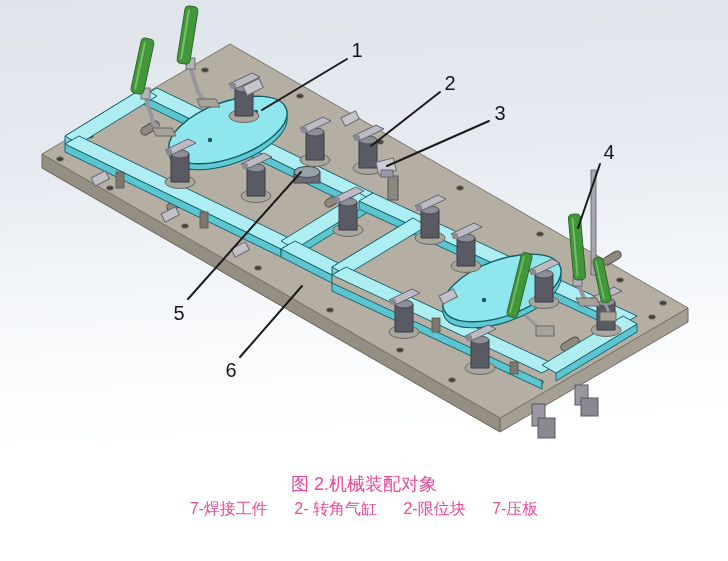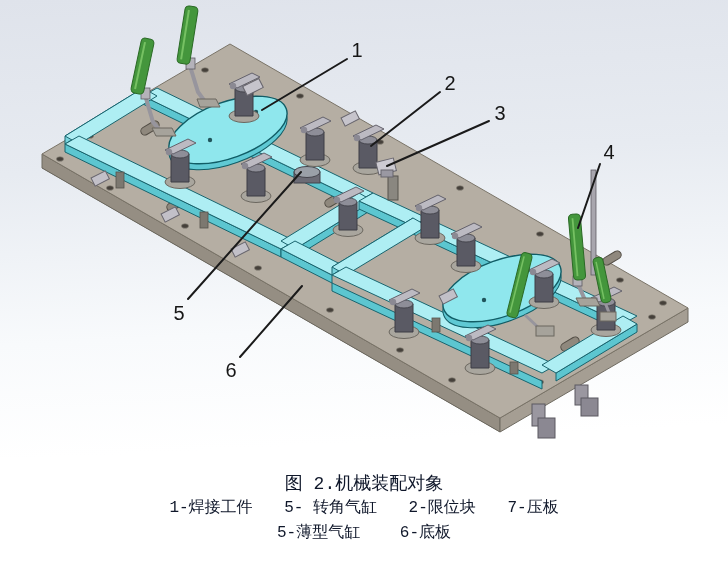--- a/index.html
+++ b/index.html
@@ -1,22 +1,22 @@
 <!DOCTYPE html>
 <html><head>
 <meta charset="utf-8">
 <style>
   html,body{margin:0;padding:0;background:#ffffff;}
   body{width:728px;height:561px;position:relative;overflow:hidden;
        font-family:"Liberation Sans", sans-serif;}
   .stage{position:absolute;left:0;top:0;width:728px;height:458px;}
   .stage svg{display:block;}
   .callout-num{font-family:"Liberation Sans", sans-serif;font-size:20px;fill:#161616;}
-  .caption{position:absolute;left:0;top:472px;width:728px;text-align:center;color:#0f172a;
-           font-family:Liberation Mono, monospace;}
+  .caption{position:absolute;left:0;top:472px;width:728px;text-align:center;color:#ec4899;
+           font-family:Liberation Sans, sans-serif;}
   .cap-title{font-size:18px;line-height:24px;}
   .cap-row{font-size:16px;line-height:25px;}
   .cap-row .leg{display:inline-block;margin:0 11px;white-space:nowrap;}
   .cap-row2 .leg{margin:0 15px;}
 </style>
 </head>
 <body>
 
 <div class="stage">
 <svg width="728" height="458" viewBox="0 0 728 458" xmlns="http://www.w3.org/2000/svg">
@@ -293,22 +293,18 @@
     <text class="callout-num" x="609" y="159">4</text>
     <text class="callout-num" x="179" y="320">5</text>
     <text class="callout-num" x="231" y="377">6</text>
   </g>
 </svg>
 </div>
 
 <div class="caption">
   <div class="cap-title">图 2.机械装配对象</div>
   <div class="cap-row cap-row1">
-    <span class="leg">1-焊接工件</span>
-    <span class="leg">5- 转角气缸</span>
+    <span class="leg">7-焊接工件</span>
+    <span class="leg">2- 转角气缸</span>
     <span class="leg">2-限位块</span>
     <span class="leg">7-压板</span>
   </div>
-  <div class="cap-row cap-row2">
-    <span class="leg">5-薄型气缸</span>
-    <span class="leg">6-底板</span>
-  </div>
 </div>
 
 </body></html>

